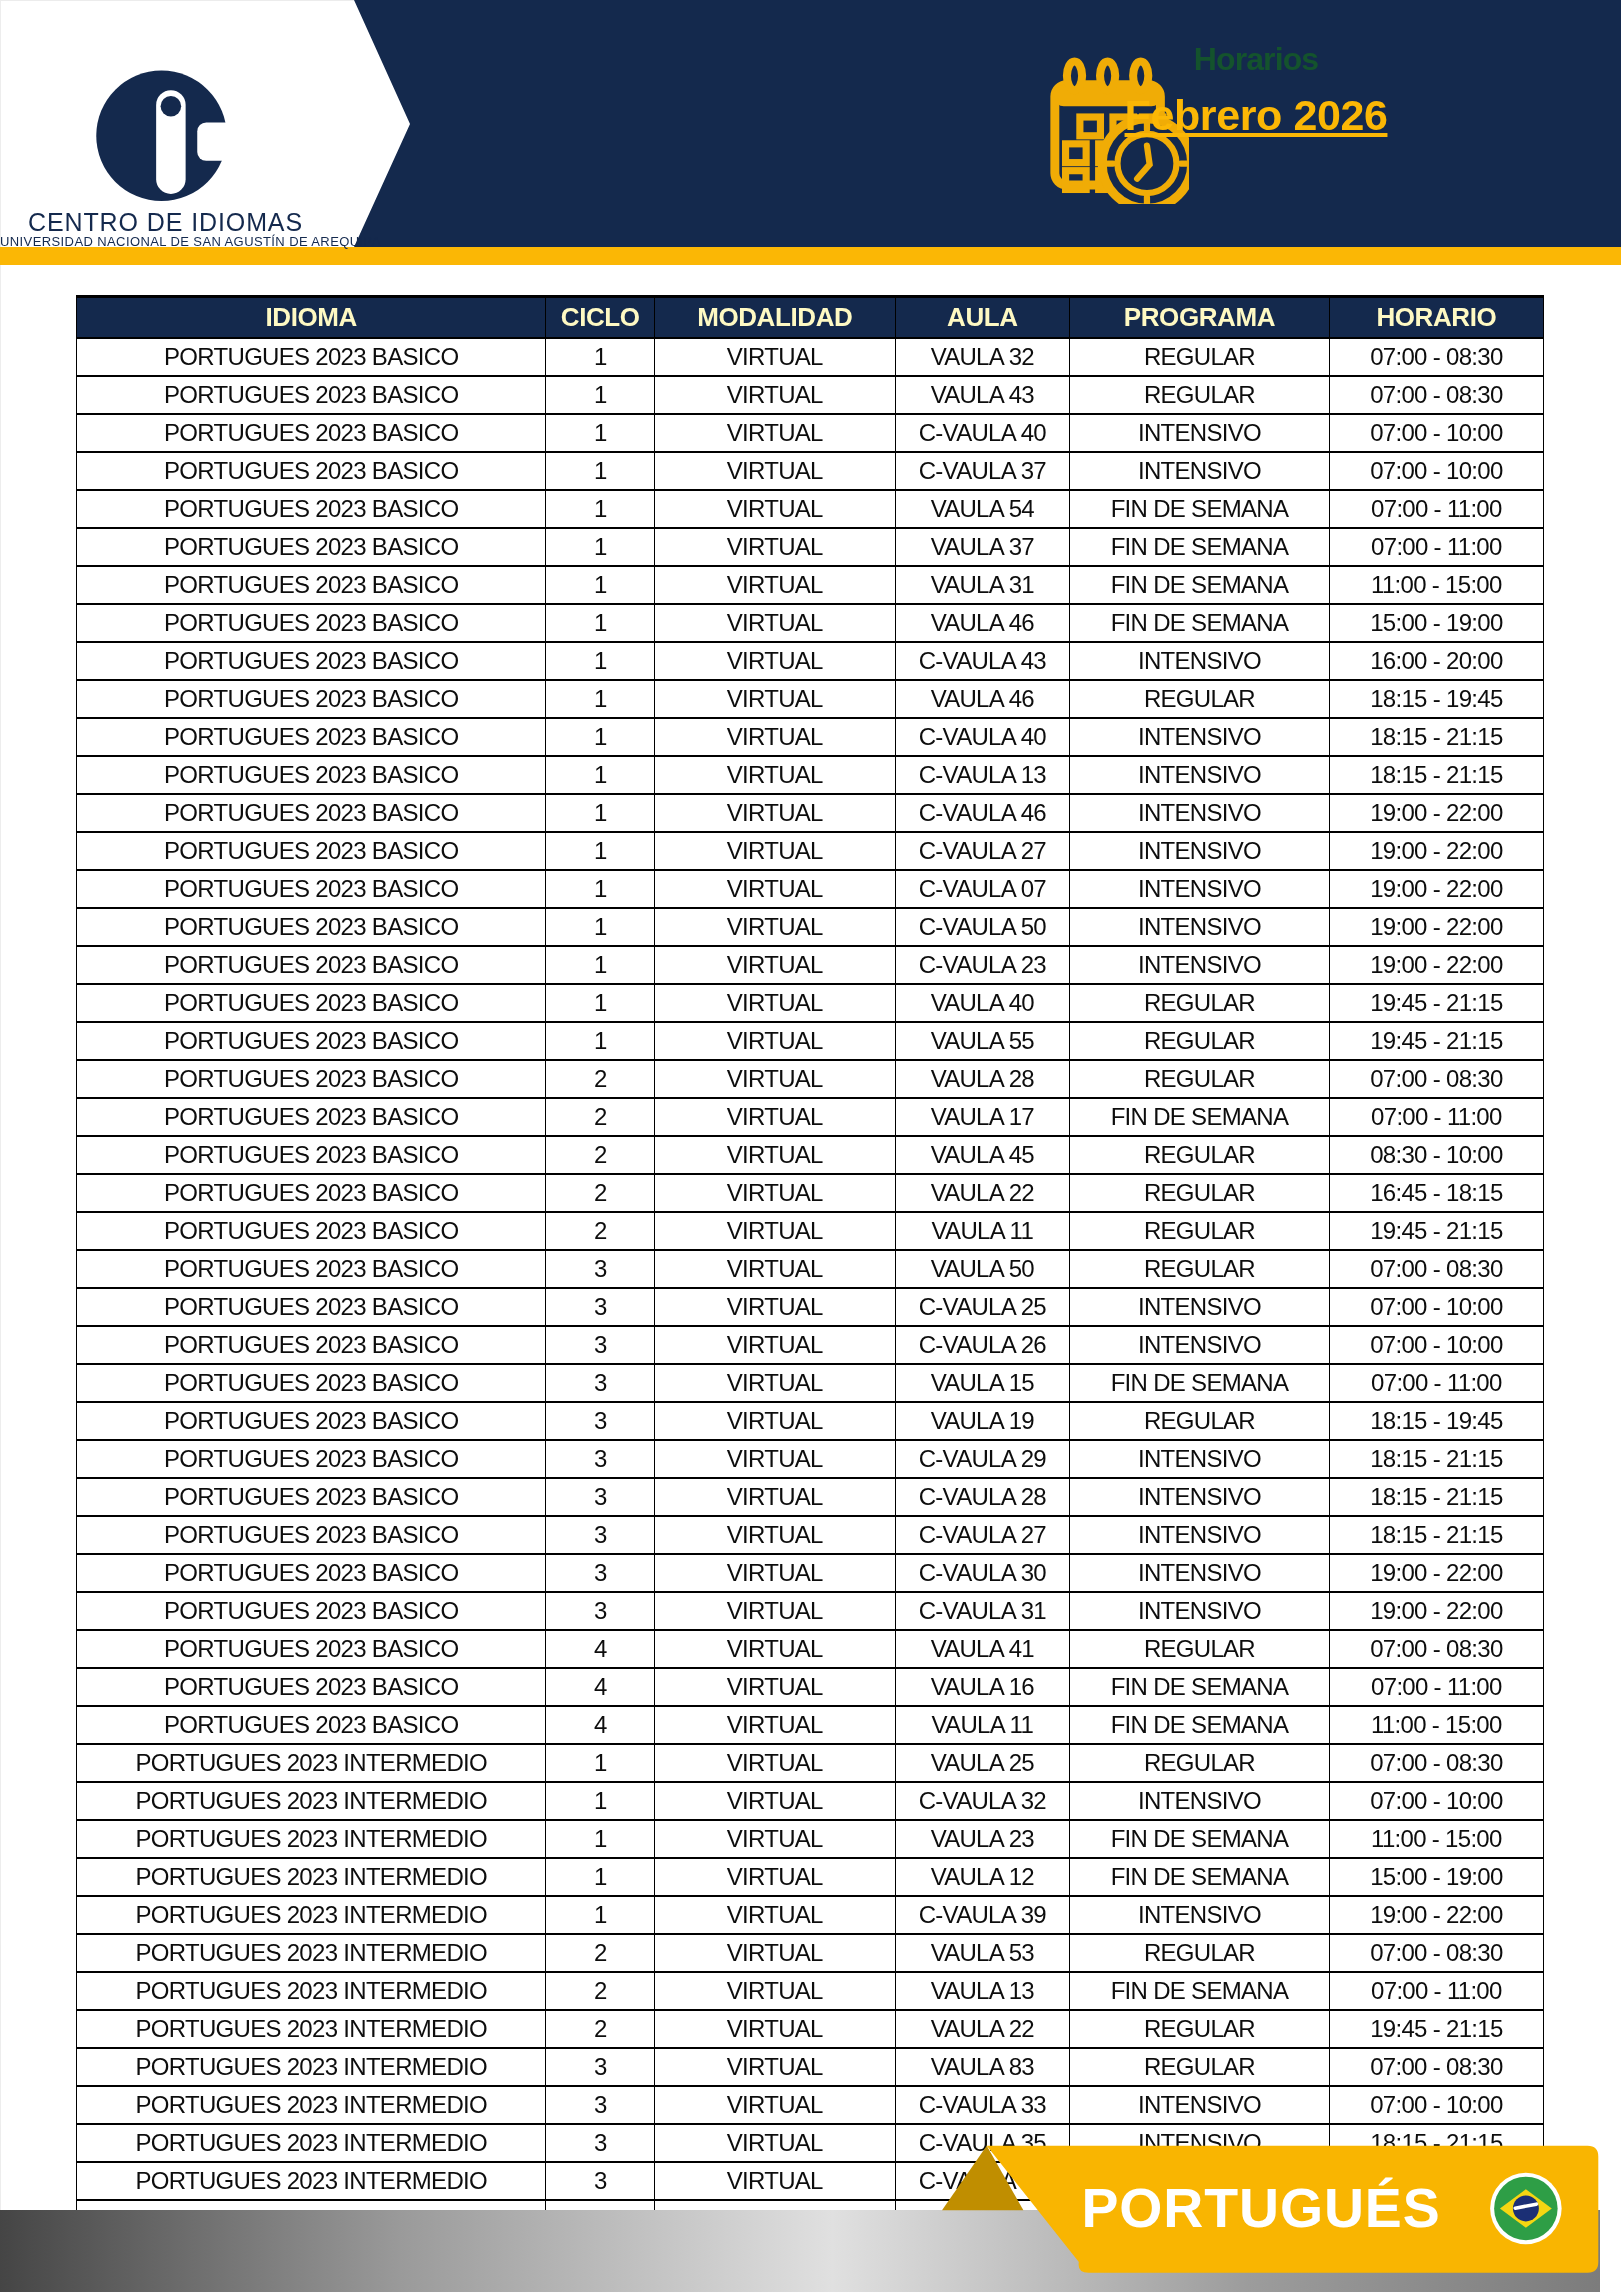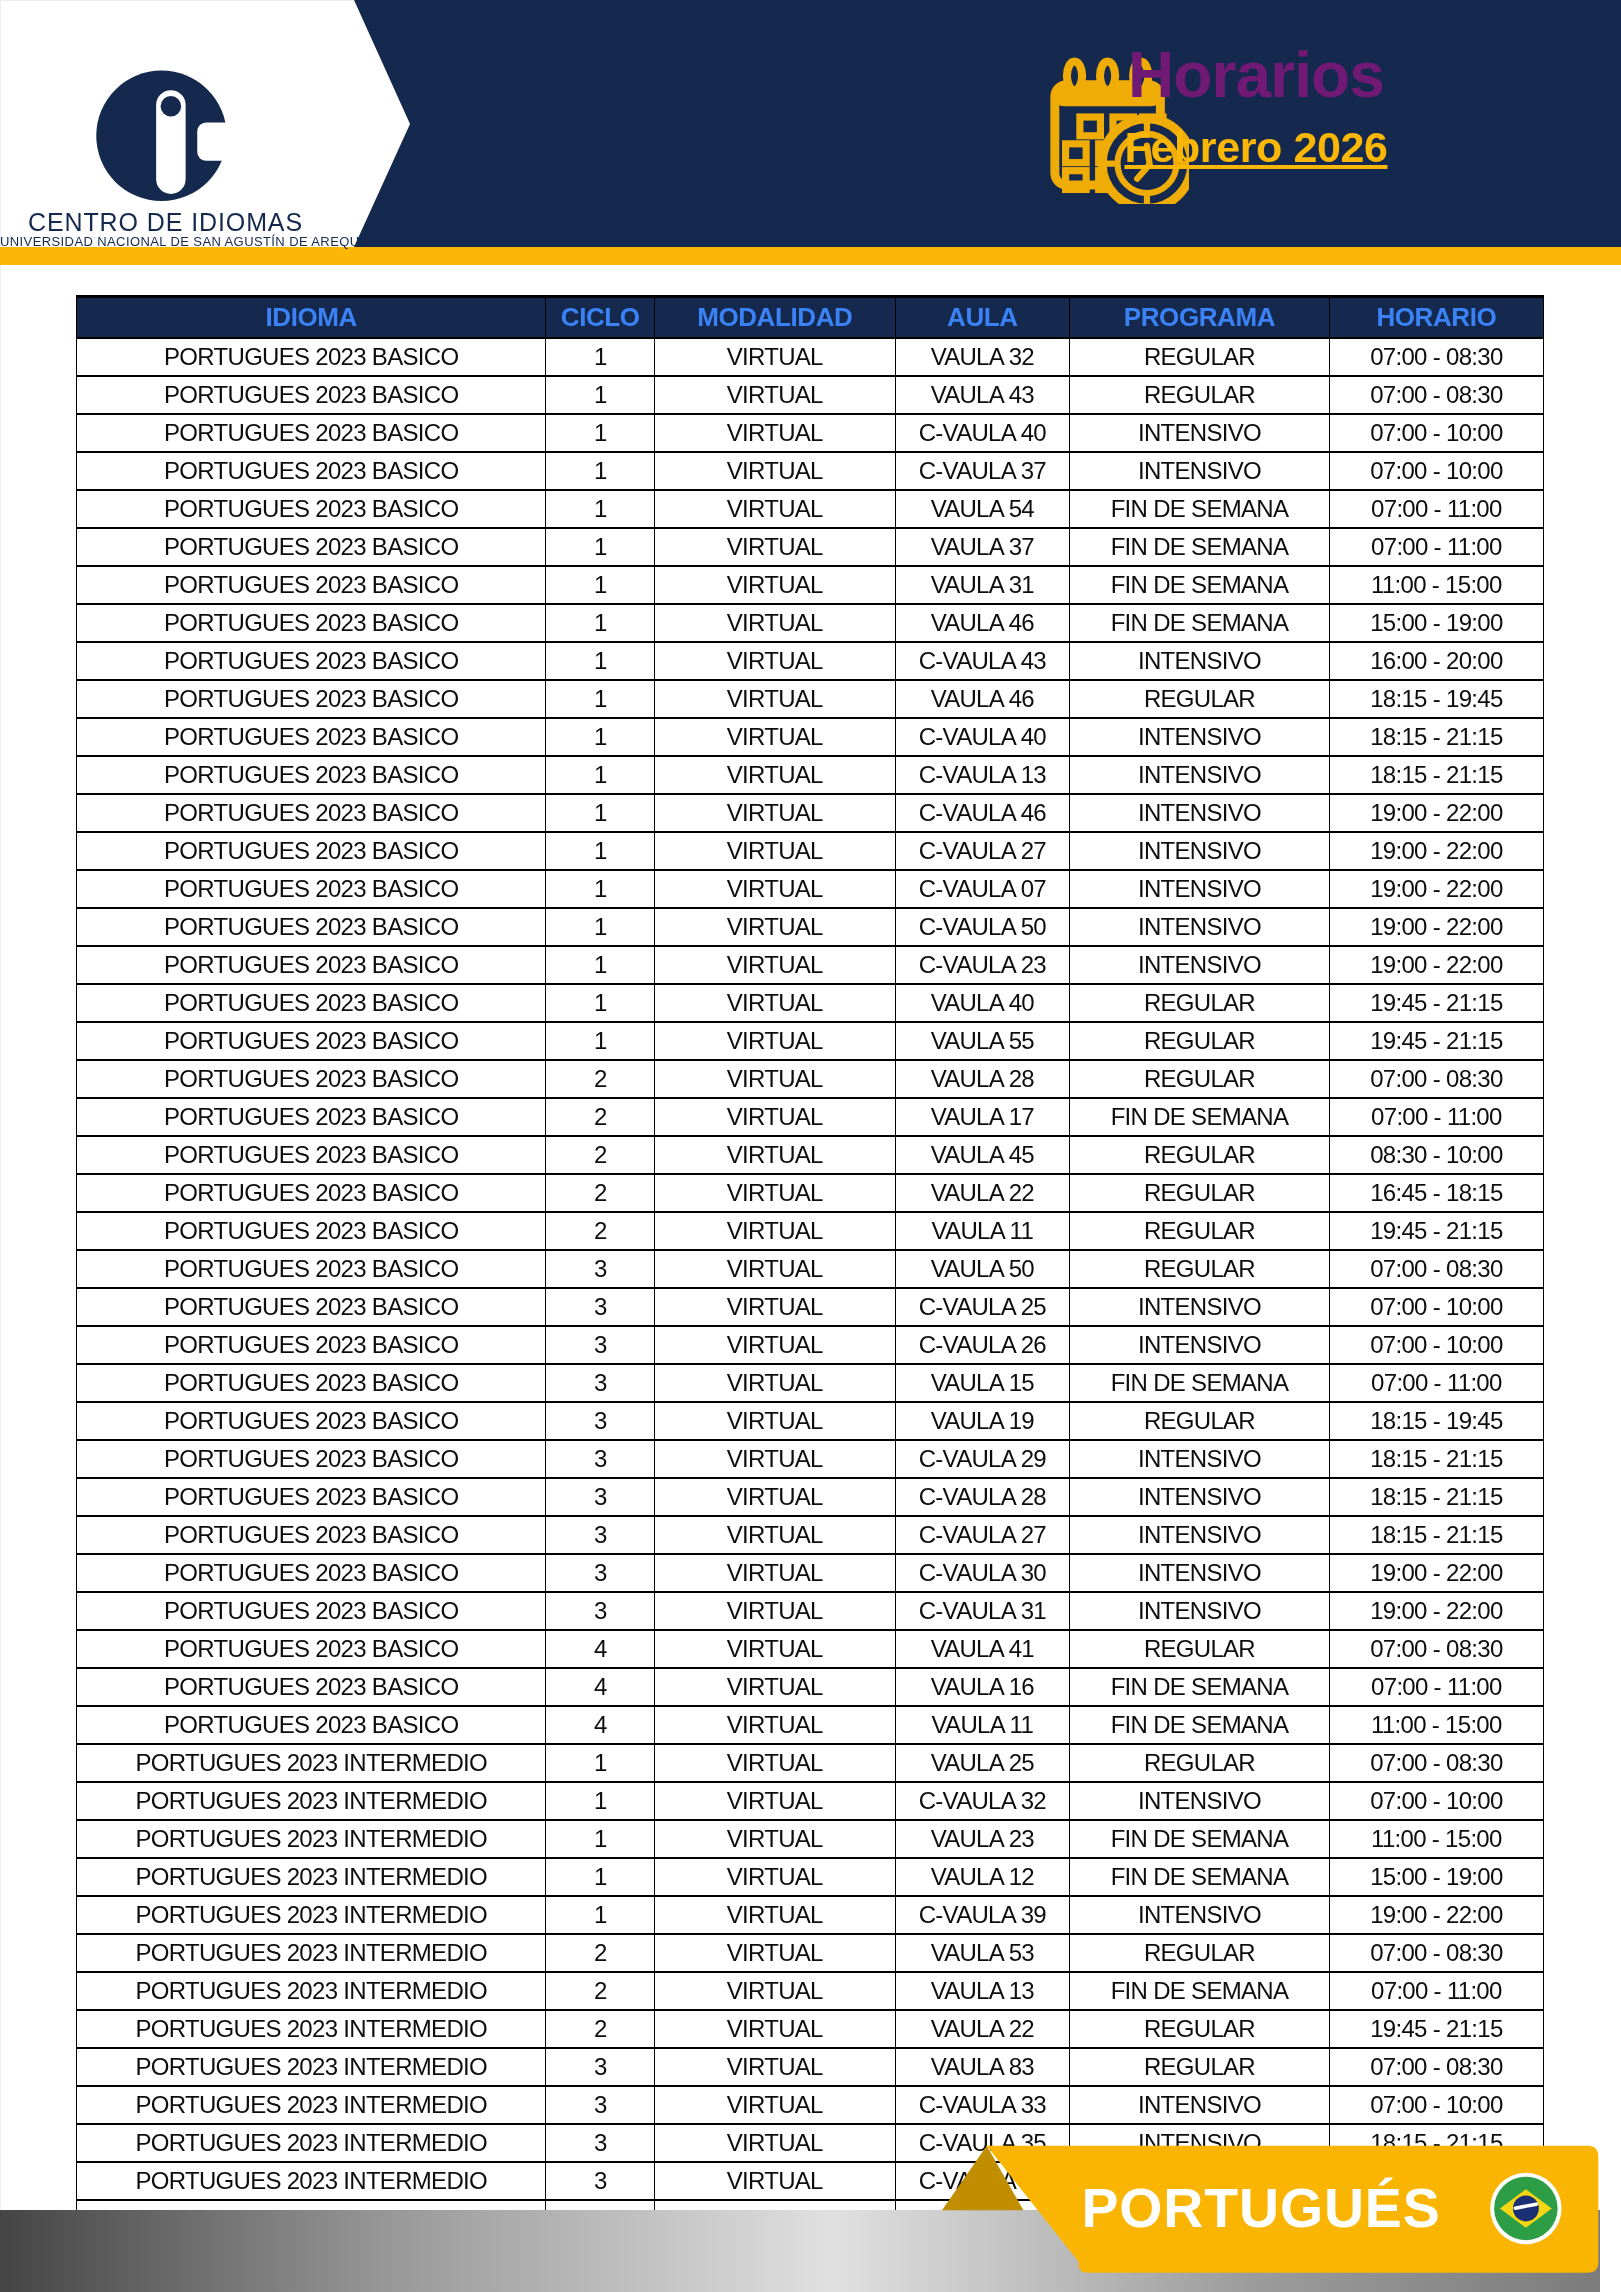--- a/index.html
+++ b/index.html
@@ -27,33 +27,33 @@
   .org-name{
     position:absolute;left:0;top:172px;width:331px;text-align:center;
     color:var(--navy);font-size:25px;font-weight:400;letter-spacing:0.9px;white-space:nowrap;
   }
   .org-sub{
     position:absolute;left:0;top:198px;width:331px;text-align:center;
     color:var(--navy);font-size:13px;letter-spacing:0.4px;white-space:nowrap;
   }
   .cal-icon{position:absolute;left:1028px;top:47px;}
   .title-block{position:absolute;left:1068px;top:43px;width:376px;text-align:center;line-height:1;}
-  .title-line{color:#701a75;font-weight:bold;font-size:64px;letter-spacing:-0.9px;margin:0 0 7.2px 0;}
+  .title-line{color:#14532d;font-weight:bold;font-size:32px;letter-spacing:-0.9px;margin:0 0 7.2px 0;}
   .title-sub{color:var(--gold);font-weight:bold;font-size:43px;letter-spacing:-0.4px;margin-top:19px;text-decoration:underline;}
   
   .sched-wrap{position:absolute;left:76px;top:295px;width:1468px;}
   table.sched{width:100%;border-collapse:collapse;table-layout:fixed;}
   .sched th,.sched td{
     border-left:1.8px solid #000;border-right:1.8px solid #000;
     border-top:2.7px solid #000;border-bottom:2.7px solid #000;
     text-align:center;vertical-align:middle;overflow:hidden;white-space:nowrap;
     padding:0 1.8px;
   }
   .sched th{
-    background:var(--navy);color:#3b82f6;font-size:26px;font-weight:bold;
+    background:var(--navy);color:#fef9c3;font-size:26px;font-weight:bold;
     letter-spacing:-0.4px;height:39px;border-top:3.6px solid #000;text-align:center;
   }
   .sched td{
     background:#ffffff;color:var(--ink);font-size:24px;font-weight:400;
     letter-spacing:-0.7px;height:36px;
   }
   .sched tr:last-child td{border-bottom:3.6px solid #000;}
   .col-idioma{width:32%;} .col-ciclo{width:7.4%;} .col-modalidad{width:16.4%;}
   .col-aula{width:11.9%;} .col-programa{width:17.7%;} .col-horario{width:14.6%;}
   

